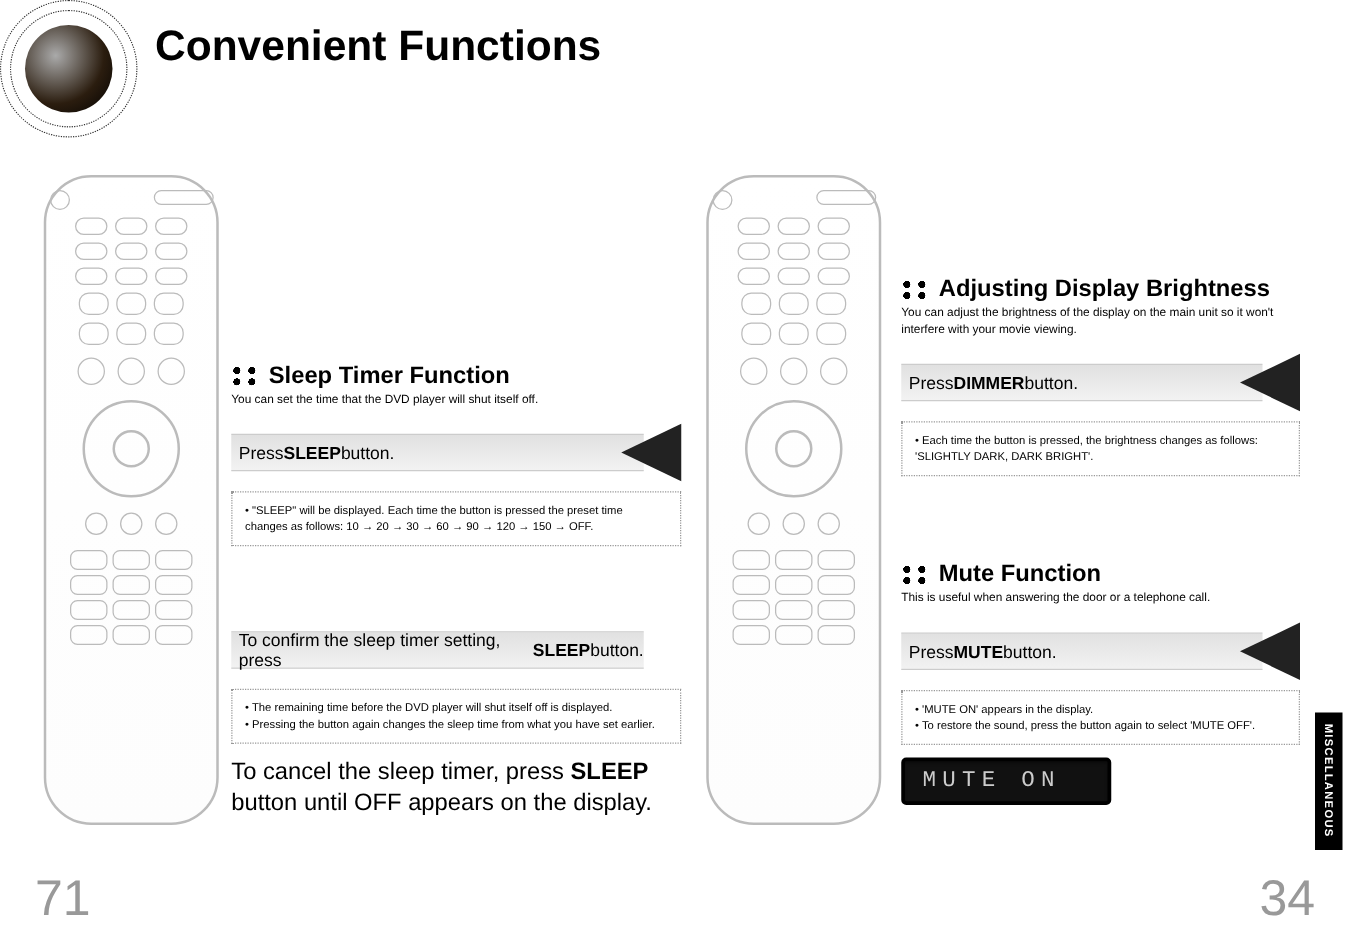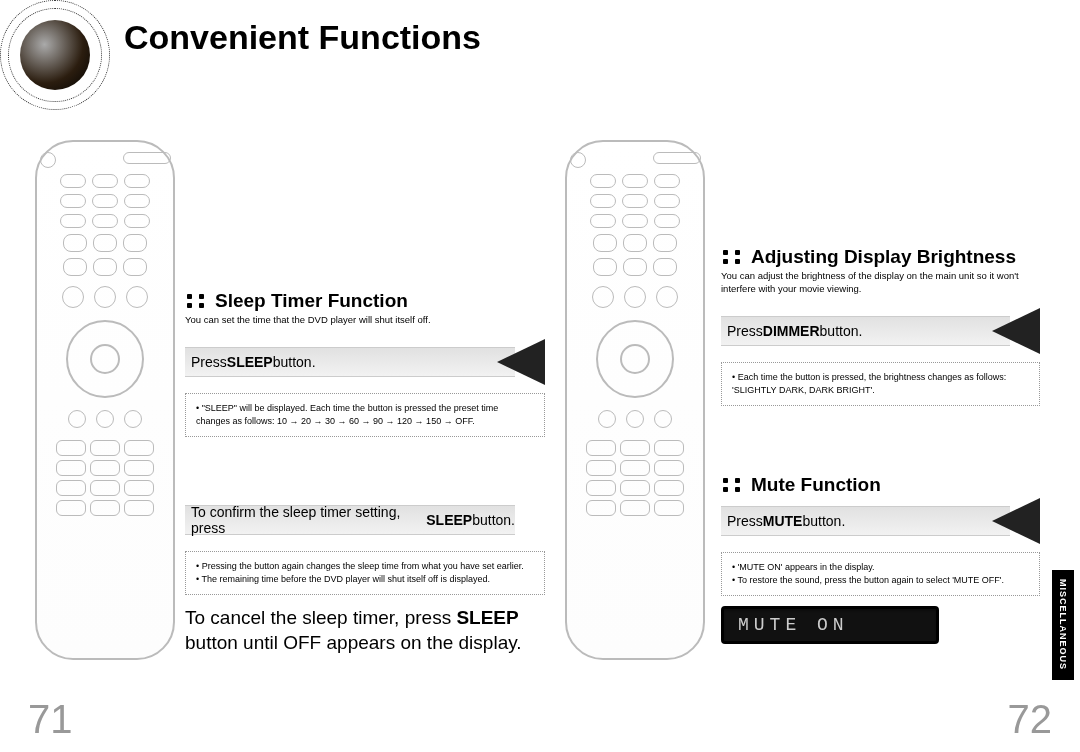--- a/index.html
+++ b/index.html
@@ -150,21 +150,21 @@
     border: 3px solid #000;
     color: #ccc;
     font-family: "Courier New", monospace;
     font-size: 22px;
     letter-spacing: 5px;
     display: flex; align-items: center;
     padding-left: 14px;
     border-radius: 4px;
     box-shadow: 0 2px 2px rgba(0,0,0,0.3) inset;
   }
-  .lcd.small { width: 218px; height: 38px; font-size: 18px; }
+  .lcd.small { width: 168px; height: 38px; font-size: 18px; }
 
   .instruction {
     font-size: 19px;
     line-height: 1.35;
     margin-bottom: 4px;
   }
 
   .page-numbers {
     position: absolute;
     bottom: 10px; left: 28px; right: 28px;
@@ -287,22 +287,22 @@
     <div class="banner">
       <div class="strip">
         <span>To confirm the sleep timer setting, press </span>
         <b>SLEEP</b>
         <span> button.</span>
       </div>
     </div>
 
     <div class="note-box">
       <ul>
+        <li>The remaining time before the DVD player will shut itself off is displayed.</li>
         <li>Pressing the button again changes the sleep time from what you have set earlier.</li>
-        <li>The remaining time before the DVD player will shut itself off is displayed.</li>
       </ul>
     </div>
 
     <p class="instruction">
       <span>To cancel the sleep timer, press </span><b>SLEEP</b><span> button until OFF appears on the display.</span>
     </p>
   </div>
 
   <div class="remote">
     <div class="row">
@@ -386,20 +386,21 @@
           <li>Each time the button is pressed, the brightness changes as follows: 'SLIGHTLY DARK, DARK  BRIGHT'.</li>
         </ul>
     </div>
 
     <div style="height:58px"></div>
 
     <div class="section-header">
       <span class="bullet-icon"></span>
       <span class="section-title">Mute Function</span>
     </div>
+    <p class="section-intro">This is useful when answering the door or a telephone call.</p>
 
     <div class="banner">
       <div class="strip">
         <span>Press </span>
         <b>MUTE</b>
         <span> button.</span>
       </div>
       <div class="triangle"></div>
     </div>
 
@@ -410,16 +411,16 @@
       </ul>
     </div>
 
     <div class="lcd small">MUTE ON</div>
   </div>
 
 </div>
 
 <div class="page-numbers">
   <span>71</span>
-  <span>72</span>
+  <span>34</span>
 </div>
 
 <div class="side-tab">MISCELLANEOUS</div>
 
 </body></html>

